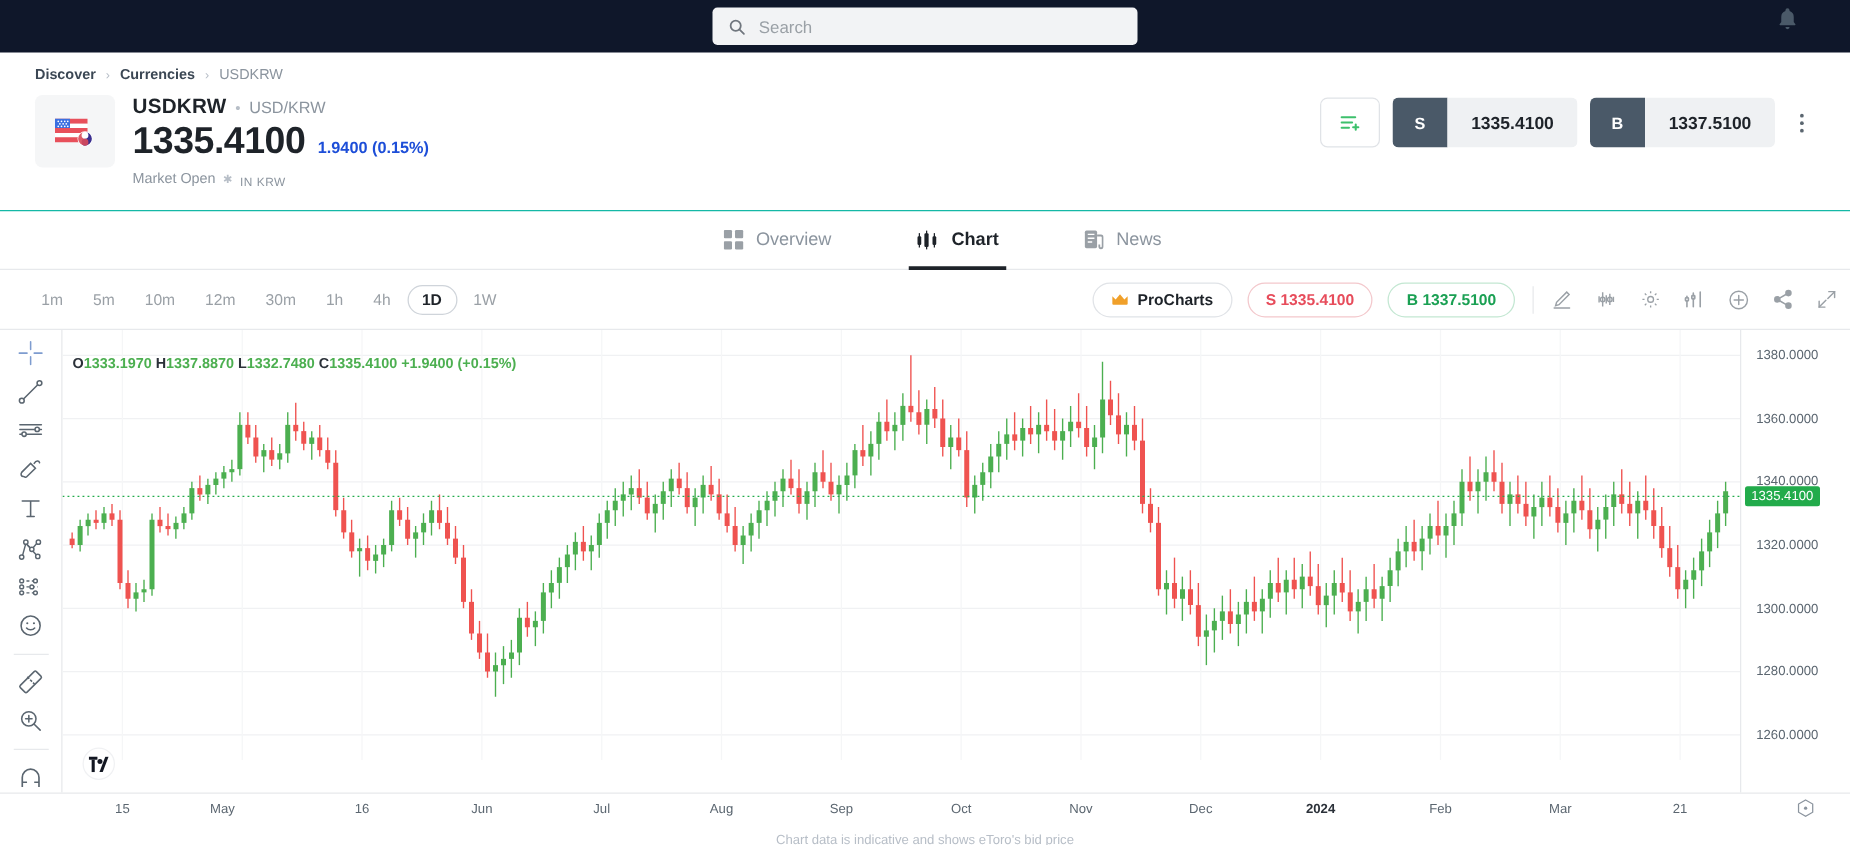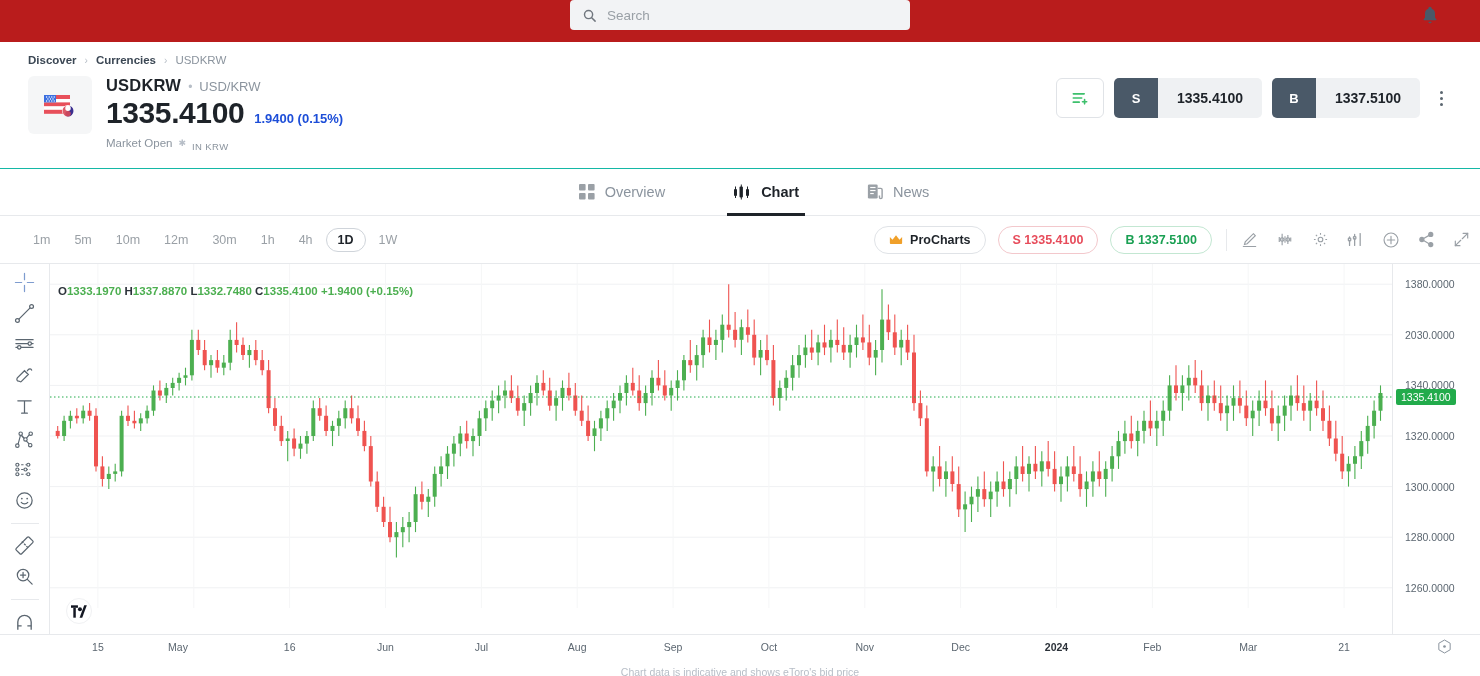--- a/index.html
+++ b/index.html
@@ -8,22 +8,22 @@
     font-family: "Liberation Sans", sans-serif;
     background: #ffffff;
     color: #1e2329;
     overflow: hidden;
   }
 
   
   .topbar {
     position: relative;
     height: 42px;
-    display: flex; align-items: flex-start; justify-content: center;
-    background: #b91c1c;
+    display: flex; align-items: center; justify-content: center;
+    background: #0f172a;
   }
   .search-box {
     width: 340px; height: 30px;
     background: #f2f3f5; border-radius: 4px;
     display: flex; align-items: center; gap: 10px;
     padding: 0 12px;
   }
   .search-box .placeholder { color: #9aa0a6; font-size: 13.5px; }
   .bell { position: absolute; right: 40px; top: 4px; }
 
@@ -924,21 +924,21 @@
         <rect x="0" y="0" width="9" height="3.2"></rect>
         <rect x="3" y="3.2" width="3.2" height="12.8"></rect>
         <circle cx="11.6" cy="5" r="2.6"></circle>
         <path d="M14.5 16l6-16h-3.4l-6 16z"></path>
       </svg>
     </div>
   </div>
 
   <div class="price-axis">
       <div class="pa-label" style="top: 20.2353px;">1380.0000</div>
-      <div class="pa-label" style="top: 70.8235px;">2030.0000</div>
+      <div class="pa-label" style="top: 70.8235px;">1360.0000</div>
       <div class="pa-label" style="top: 121.412px;">1340.0000</div>
       <div class="pa-label" style="top: 172px;">1320.0000</div>
       <div class="pa-label" style="top: 222.588px;">1300.0000</div>
       <div class="pa-label" style="top: 273.176px;">1280.0000</div>
       <div class="pa-label" style="top: 323.765px;">1260.0000</div>
       <div class="pa-current" style="top: 133.022px; background: rgb(34, 171, 75);">1335.4100</div>
     </div>
 </div>
 
 <div class="time-axis">

